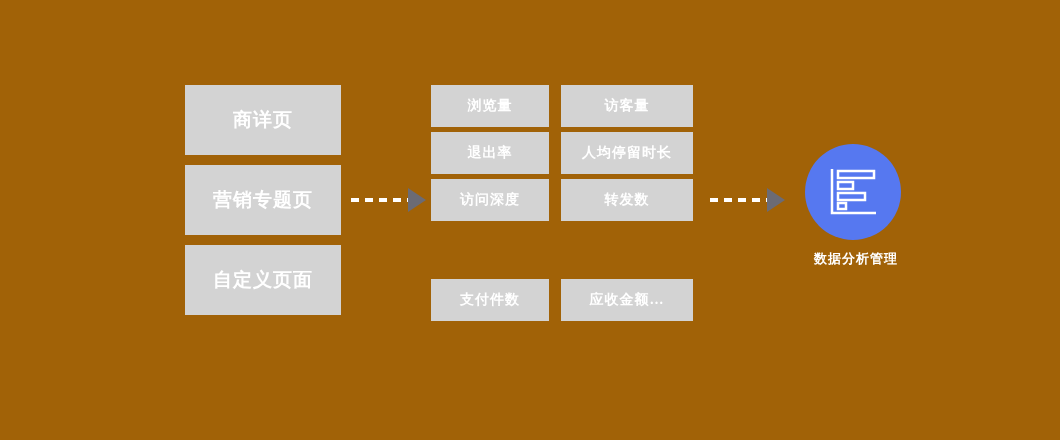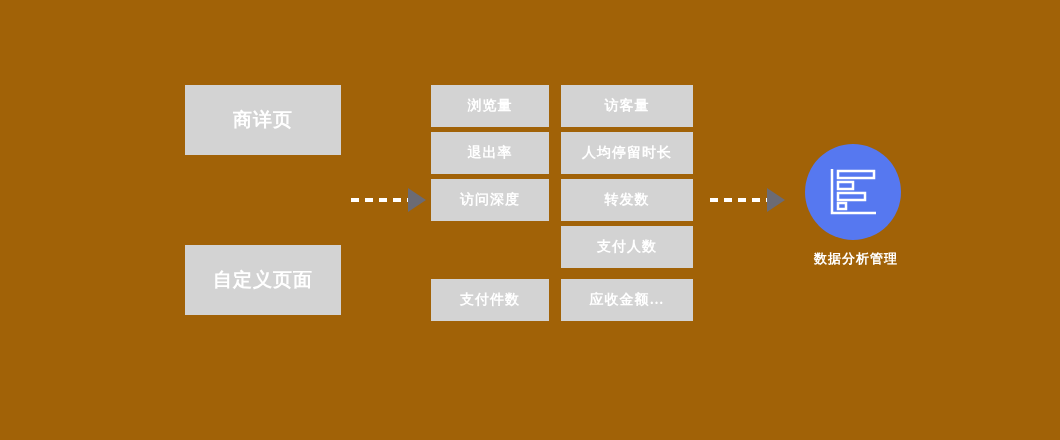--- a/index.html
+++ b/index.html
@@ -91,34 +91,34 @@
     letter-spacing: 1px;
     white-space: nowrap;
   }
 </style>
 </head>
 <body>
 
 <div class="stage">
 
   <div class="big-box b0">商详页</div>
+  <div class="big-box b1">营销专题页</div>
   <div class="big-box b2">自定义页面</div>
 
   <svg class="arrow arrow-1" viewBox="0 0 80 28" xmlns="http://www.w3.org/2000/svg">
     <line x1="3" y1="14" x2="60" y2="14" stroke="#ffffff" stroke-width="4" stroke-dasharray="8 6"></line>
     <polygon points="60,2 78,14 60,26" fill="#6b6b75"></polygon>
   </svg>
 
   <div class="cell c0 r0">浏览量</div>
   <div class="cell c1 r0">访客量</div>
   <div class="cell c0 r1">退出率</div>
   <div class="cell c1 r1">人均停留时长</div>
   <div class="cell c0 r2">访问深度</div>
   <div class="cell c1 r2">转发数</div>
-  <div class="cell c1 r3">支付人数</div>
   <div class="cell c0 r4">支付件数</div>
   <div class="cell c1 r4">应收金额…</div>
 
   <svg class="arrow arrow-2" viewBox="0 0 80 28" xmlns="http://www.w3.org/2000/svg">
     <line x1="3" y1="14" x2="60" y2="14" stroke="#ffffff" stroke-width="4" stroke-dasharray="8 6"></line>
     <polygon points="60,2 78,14 60,26" fill="#6b6b75"></polygon>
   </svg>
 
   <div class="target-circle">
     <svg width="50" height="50" viewBox="0 0 50 50" xmlns="http://www.w3.org/2000/svg" style="margin-left:2px">

